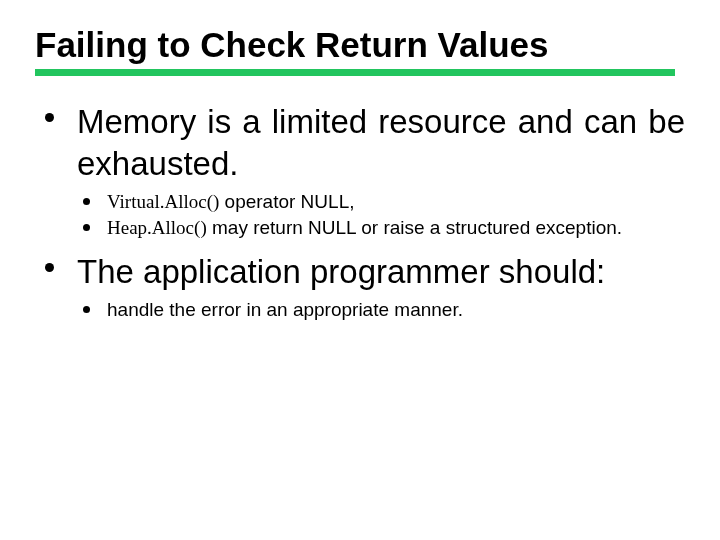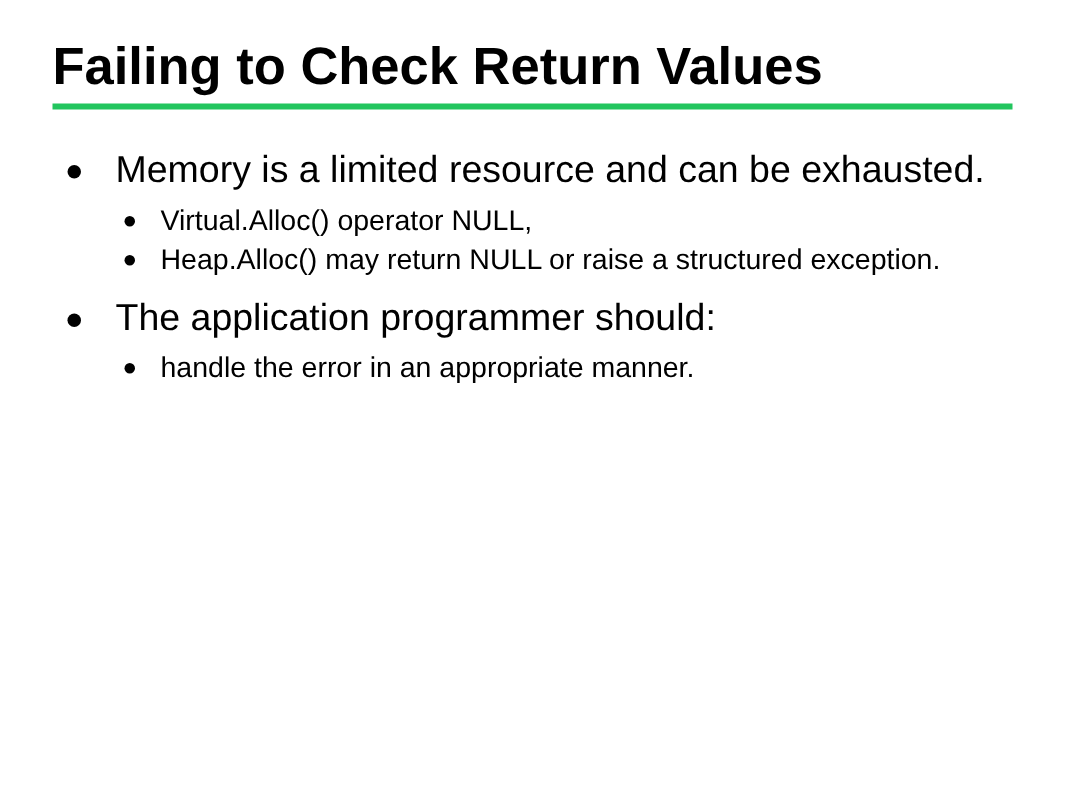--- a/index.html
+++ b/index.html
@@ -15,32 +15,32 @@
     position: absolute;
     top: 45px;
     right: 20px;
   }
   .title {
     font-size: 35px;
     font-weight: bold;
     line-height: 1.15;
     margin-bottom: 25px;
     padding-bottom: 4px;
-    border-bottom: 4px solid #22c55e;
+    border-bottom: 7px solid #22c55e;
     display: inline-block;
     width: 640px;
   }
   ul.main {
     list-style: none;
     padding-left: 0;
   }
   ul.main > li {
     position: relative;
     padding-left: 42px;
-    font-size: 25px;
+    font-size: 33px;
     line-height: 1.25;
     margin-bottom: 4px;
     text-align: justify;
   }
   ul.main > li::before {
     content: '';
     position: absolute;
     left: 10px;
     top: 12px;
     width: 9px;
@@ -64,21 +64,21 @@
   ul.sub > li::before {
     content: '';
     position: absolute;
     left: 6px;
     top: 8px;
     width: 7px;
     height: 7px;
     background: #000;
     border-radius: 50%;
   }
-  .mono { font-family: Liberation Sans, sans-serif; }
+  .mono { font-family: Liberation Serif, serif; }
 </style>
 </head>
 <body>
 
 
 
 <div class="deco">
   
   
   

